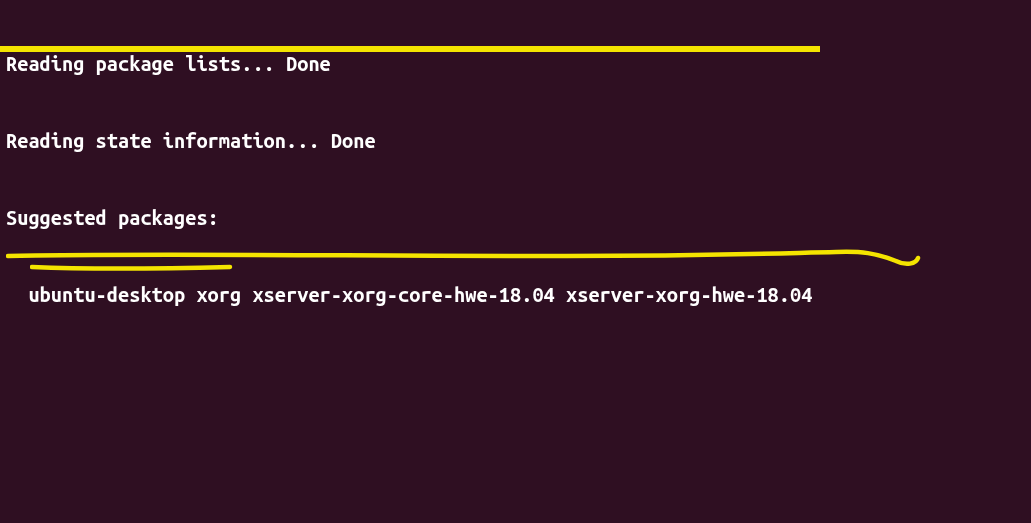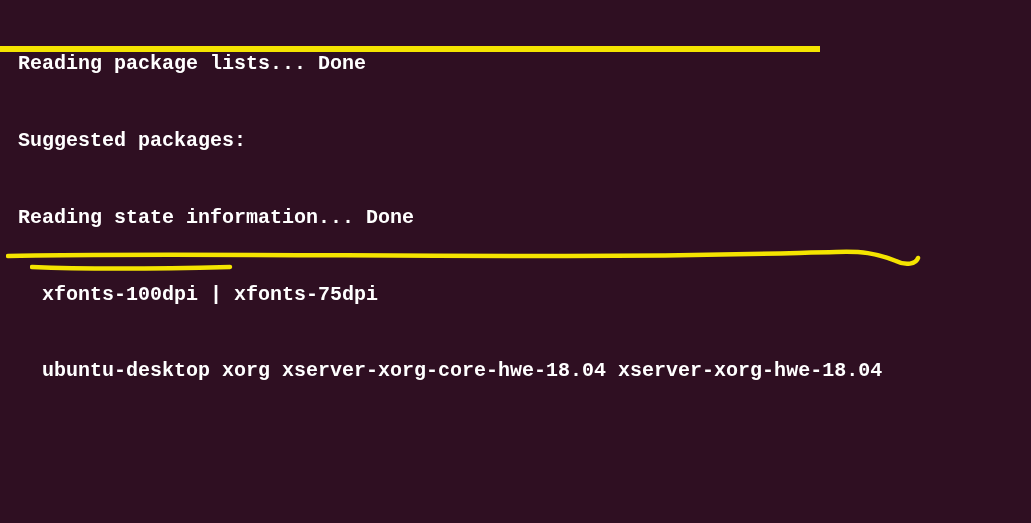--- a/index.html
+++ b/index.html
@@ -17,39 +17,37 @@
   }
   .term{
     position:relative;
     width:1031px;
     height:523px;
     white-space:pre;
   }
   .row{
     display:block;
     height:25.6px;
-    padding-left:18px;
-    font-family:Liberation Mono, monospace;
+    padding-left:6px;
   }
   .mark{
     position:absolute;
     pointer-events:none;
   }
   .mark svg{
     display:block;
   }
 </style>
 </head>
 <body>
 
 <div class="term">
   <span class="row">Reading package lists... Done</span>
+  <span class="row">Reading state information... Done</span>
   <span class="row">Suggested packages:</span>
-  <span class="row">Reading state information... Done</span>
-  <span class="row">  xfonts-100dpi | xfonts-75dpi</span>
   <span class="row">  ubuntu-desktop xorg xserver-xorg-core-hwe-18.04 xserver-xorg-hwe-18.04</span>
   
   
   
   
   
   
   
   
   

